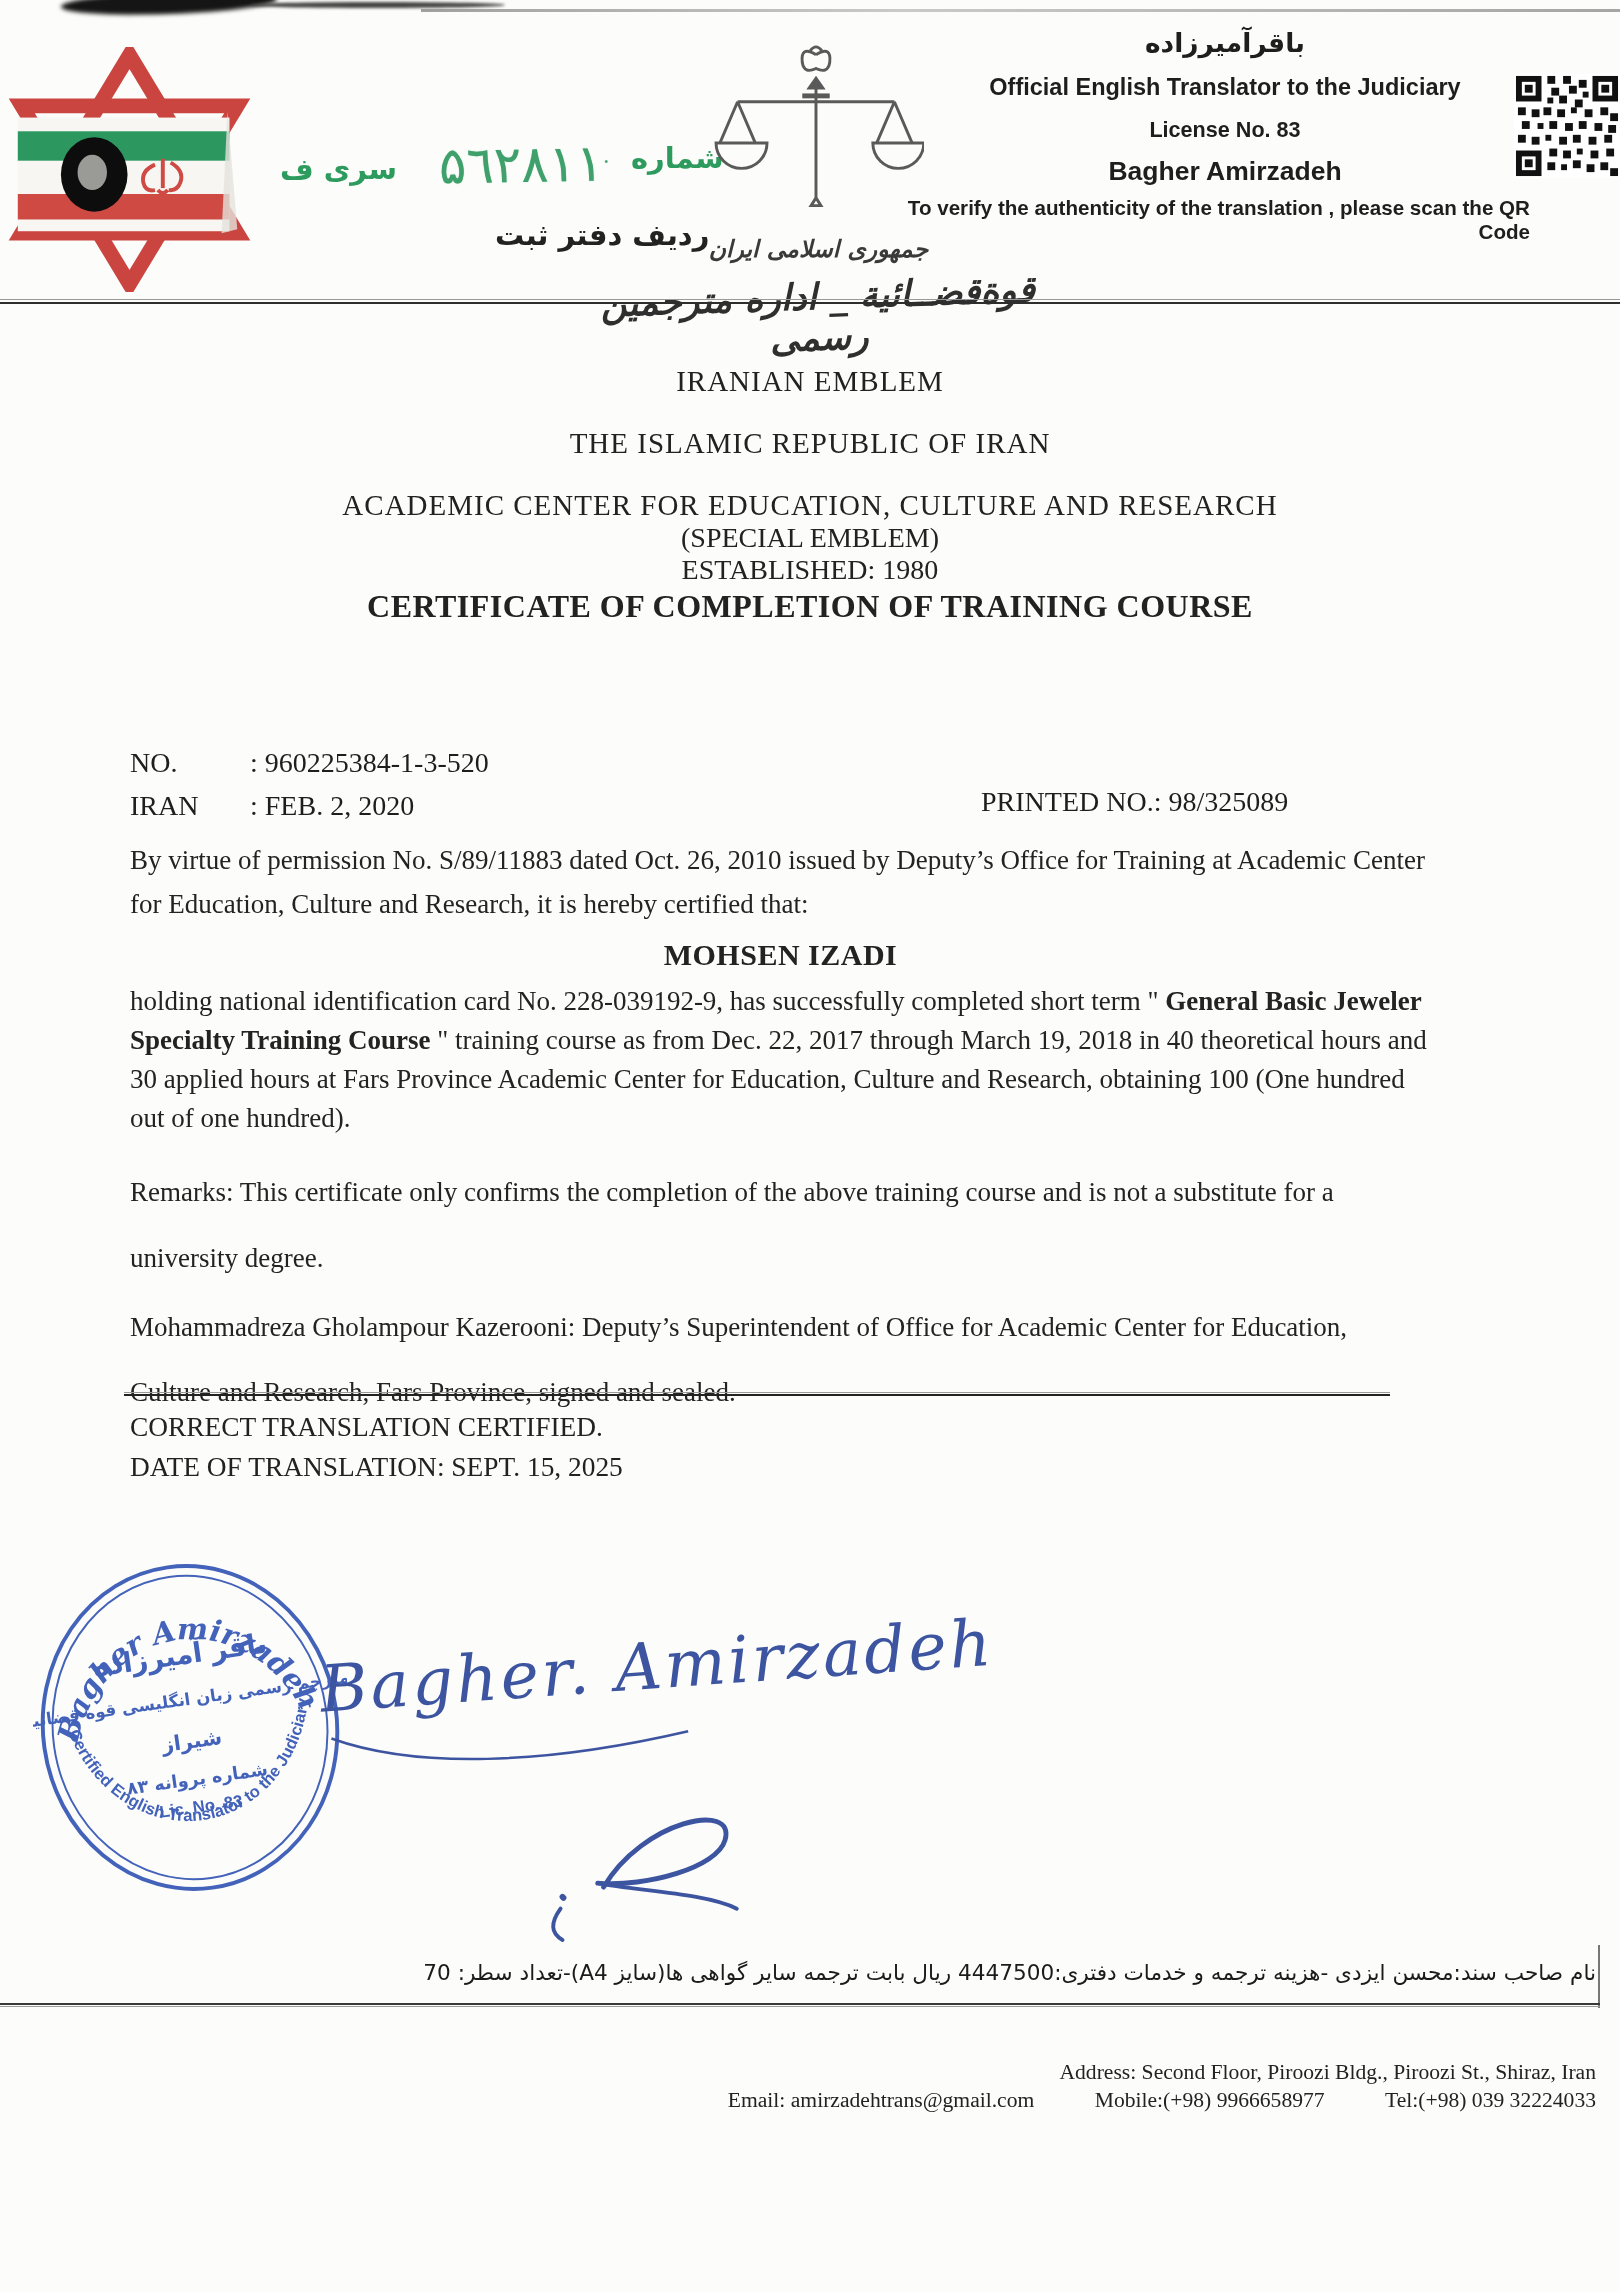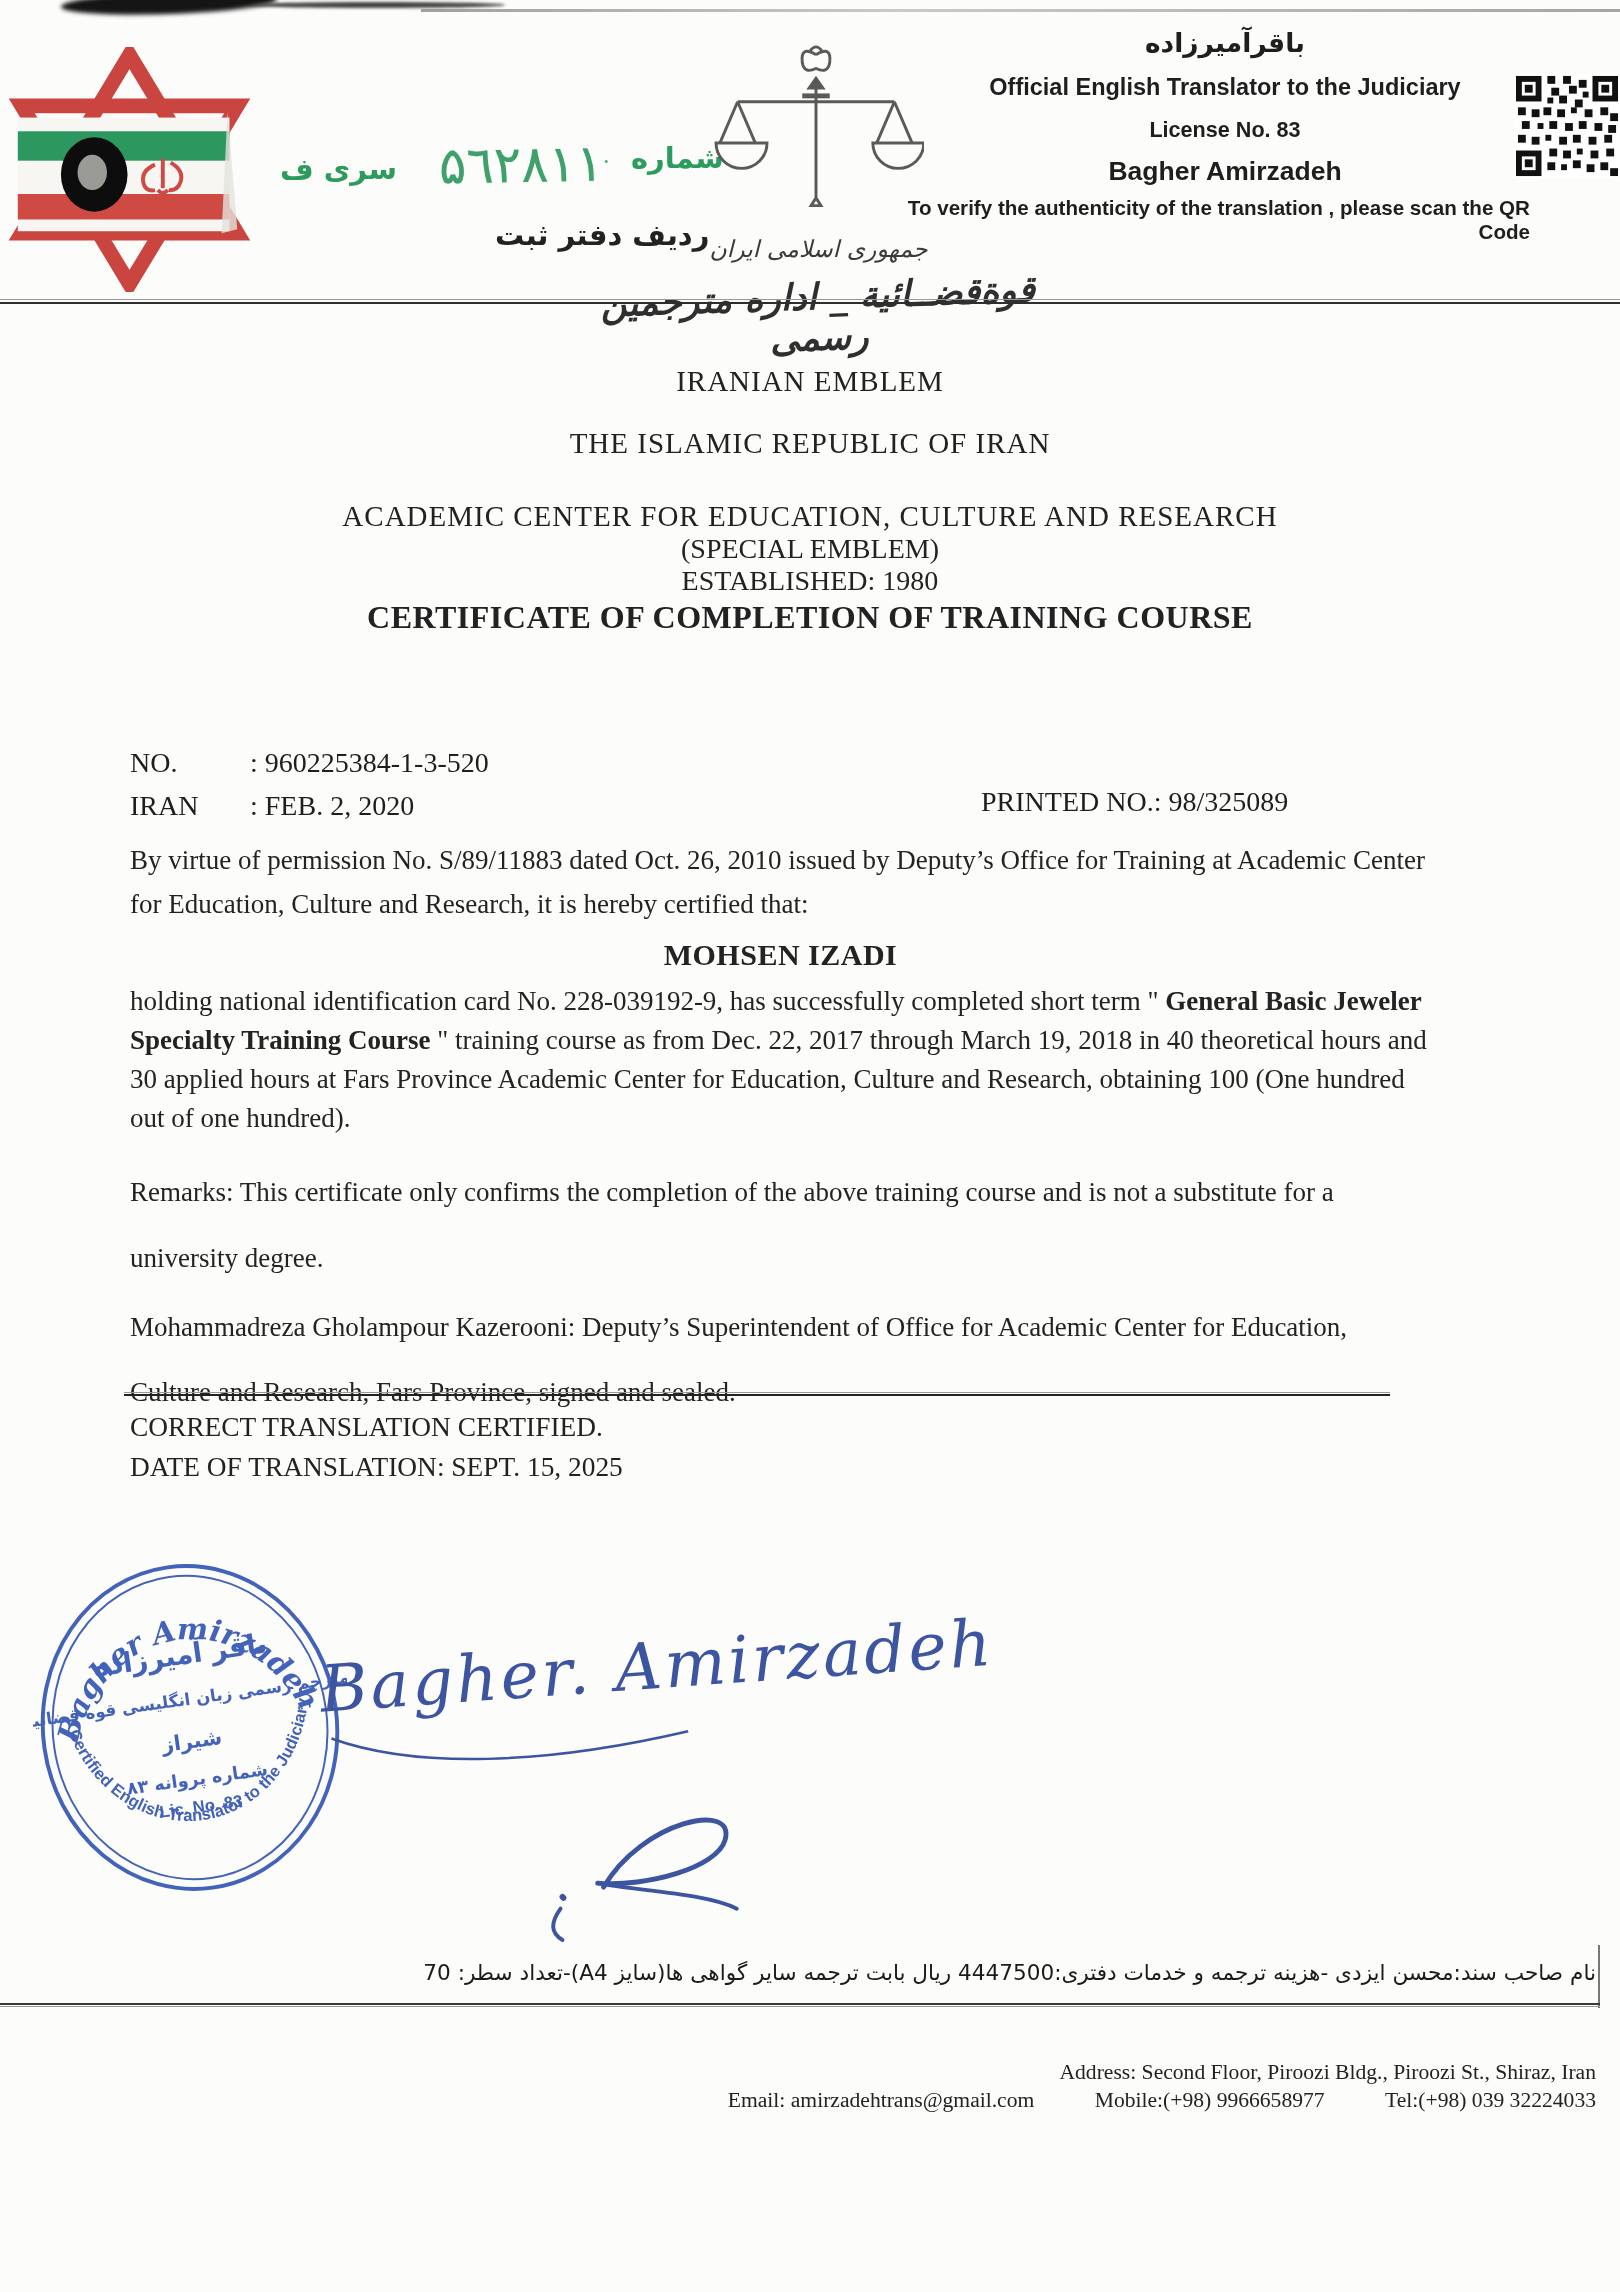--- a/index.html
+++ b/index.html
@@ -28,21 +28,21 @@
   .serial-number { left:439px; top:135px; font-size:51px; color:#3fa06c;
     font-family:"DejaVu Sans", sans-serif; letter-spacing:5.9px; transform:rotate(-1deg);
     text-shadow:0 0 1px #7cc79c; }
   .serial-dot { left:602px; top:147px; font-size:25.5px; color:#4aa878; }
   .number-label { left:631px; top:141px; font-size:29px; font-weight:bold; color:#2c9b5d; }
   .registry-label { left:495px; top:218px; font-size:29px; font-weight:bold; color:#222; }
 
   
   .scales { left:708px; top:41px; }
   .country-fa { left:706px; top:235px; width:225px; text-align:center;
-    font-size:23.5px; font-weight:normal; color:#3a3a3a; font-style:italic; }
+    font-size:23.5px; font-weight:bold; color:#3a3a3a; font-style:italic; }
   .judiciary-fa { left:588px; top:276px; width:461px; text-align:center;
     font-size:36px; font-weight:bold; color:#2f2f2f; font-style:italic;
     transform:rotate(-2deg); letter-spacing:1px; }
 
   
   .hdr-right { left:931px; top:27.4px; width:588px; text-align:center;
     font-family:"Liberation Sans", sans-serif; }
   .hdr-name-fa { font-size:26.5px; font-weight:bold; margin-bottom:15.7px;
     font-family:"DejaVu Sans", sans-serif; }
   .hdr-title { font-size:23.5px; font-weight:bold; margin-bottom:15.7px; }
@@ -52,21 +52,21 @@
     font-size:20.6px; font-weight:bold; font-family:"Liberation Sans", sans-serif; }
   .qr { left:1514px; top:74px; }
 
   .hdr-divider { left:0; top:299px; width:1620px; height:4.9px;
     border-top:1px solid #999; border-bottom:2px solid #2e2e2e; }
 
   
   .titles { left:0; top:365px; width:1620px; text-align:center; color:#222; }
   .t-line { font-size:29px; letter-spacing:1px; }
   .t1 { margin-bottom:29px; }
-  .t2 { margin-bottom:40px; }
+  .t2 { margin-bottom:29px; }
   .t3 { margin-bottom:0; }
   .t-sub { font-size:28px; }
   .t-main { font-size:32px; font-weight:bold; margin-top:2px; letter-spacing:0.5px; }
 
   
   .meta { left:130px; top:741px; width:1304px; font-size:28px; }
   .meta-row { display:flex; line-height:1.55; }
   .meta-label { width:120px; }
   .printed { position:absolute; left:851px; top:45px; font-size:28px; }
 

